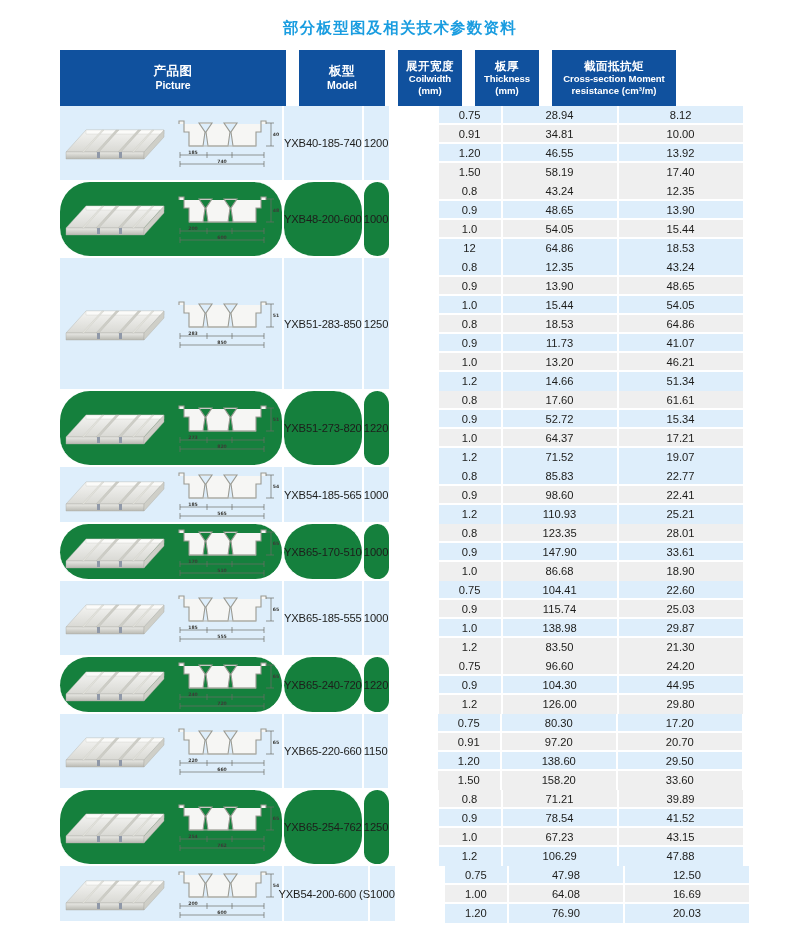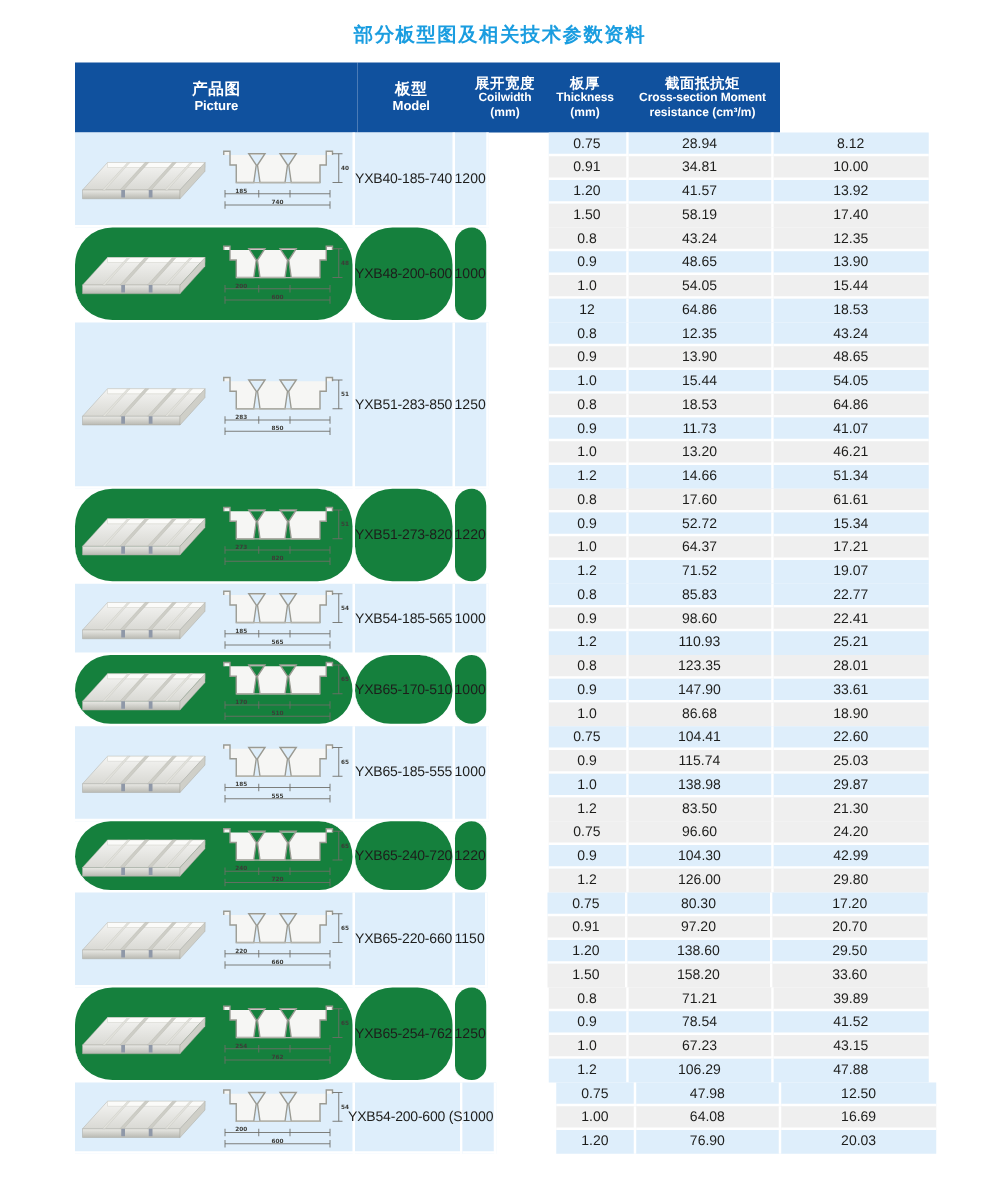--- a/index.html
+++ b/index.html
@@ -31,21 +31,21 @@
 
   
   .c-pic   { width: 226px; }
   .c-model { width: 86px;  }
   .c-coil  { width: 64px;  }
   .c-thick { width: 64px;  }
   .c-iner  { width: 116px; }
   .c-res   { width: 124px; }
 
   
-  .thead { display: flex; width: 680px; height: 56px; background:#ffffff; gap:0; }
+  .thead { display: flex; width: 680px; height: 56px; background:#ffffff; gap:13px; }
   .th {
     background: #10519e;
     color: #ffffff;
     display: flex; flex-direction: column;
     align-items: center; justify-content: center;
     text-align: center;
     line-height: 1.18;
     padding: 2px 1px;
   }
   .th .cn {
@@ -203,21 +203,21 @@
               <div class="sc c-iner alt-blue">28.94</div>
               <div class="sc c-res alt-blue">8.12</div>
             </div>
             <div class="subrow">
               <div class="sc c-thick alt-gray">0.91</div>
               <div class="sc c-iner alt-gray">34.81</div>
               <div class="sc c-res alt-gray">10.00</div>
             </div>
             <div class="subrow">
               <div class="sc c-thick alt-blue">1.20</div>
-              <div class="sc c-iner alt-blue">41.57</div>
+              <div class="sc c-iner alt-blue">46.55</div>
               <div class="sc c-res alt-blue">13.92</div>
             </div>
             <div class="subrow">
               <div class="sc c-thick alt-gray">1.50</div>
               <div class="sc c-iner alt-gray">58.19</div>
               <div class="sc c-res alt-gray">17.40</div>
             </div>
           </div>
         </div>
         <div class="group gray" style="height: 76px;">
@@ -848,21 +848,21 @@
           </div>
           <div class="subcols">
             <div class="subrow">
               <div class="sc c-thick alt-gray">0.75</div>
               <div class="sc c-iner alt-gray">96.60</div>
               <div class="sc c-res alt-gray">24.20</div>
             </div>
             <div class="subrow">
               <div class="sc c-thick alt-blue">0.9</div>
               <div class="sc c-iner alt-blue">104.30</div>
-              <div class="sc c-res alt-blue">42.99</div>
+              <div class="sc c-res alt-blue">44.95</div>
             </div>
             <div class="subrow">
               <div class="sc c-thick alt-gray">1.2</div>
               <div class="sc c-iner alt-gray">126.00</div>
               <div class="sc c-res alt-gray">29.80</div>
             </div>
           </div>
         </div>
         <div class="group blue" style="height: 76px;">
           <div class="cell g-pic c-pic">

